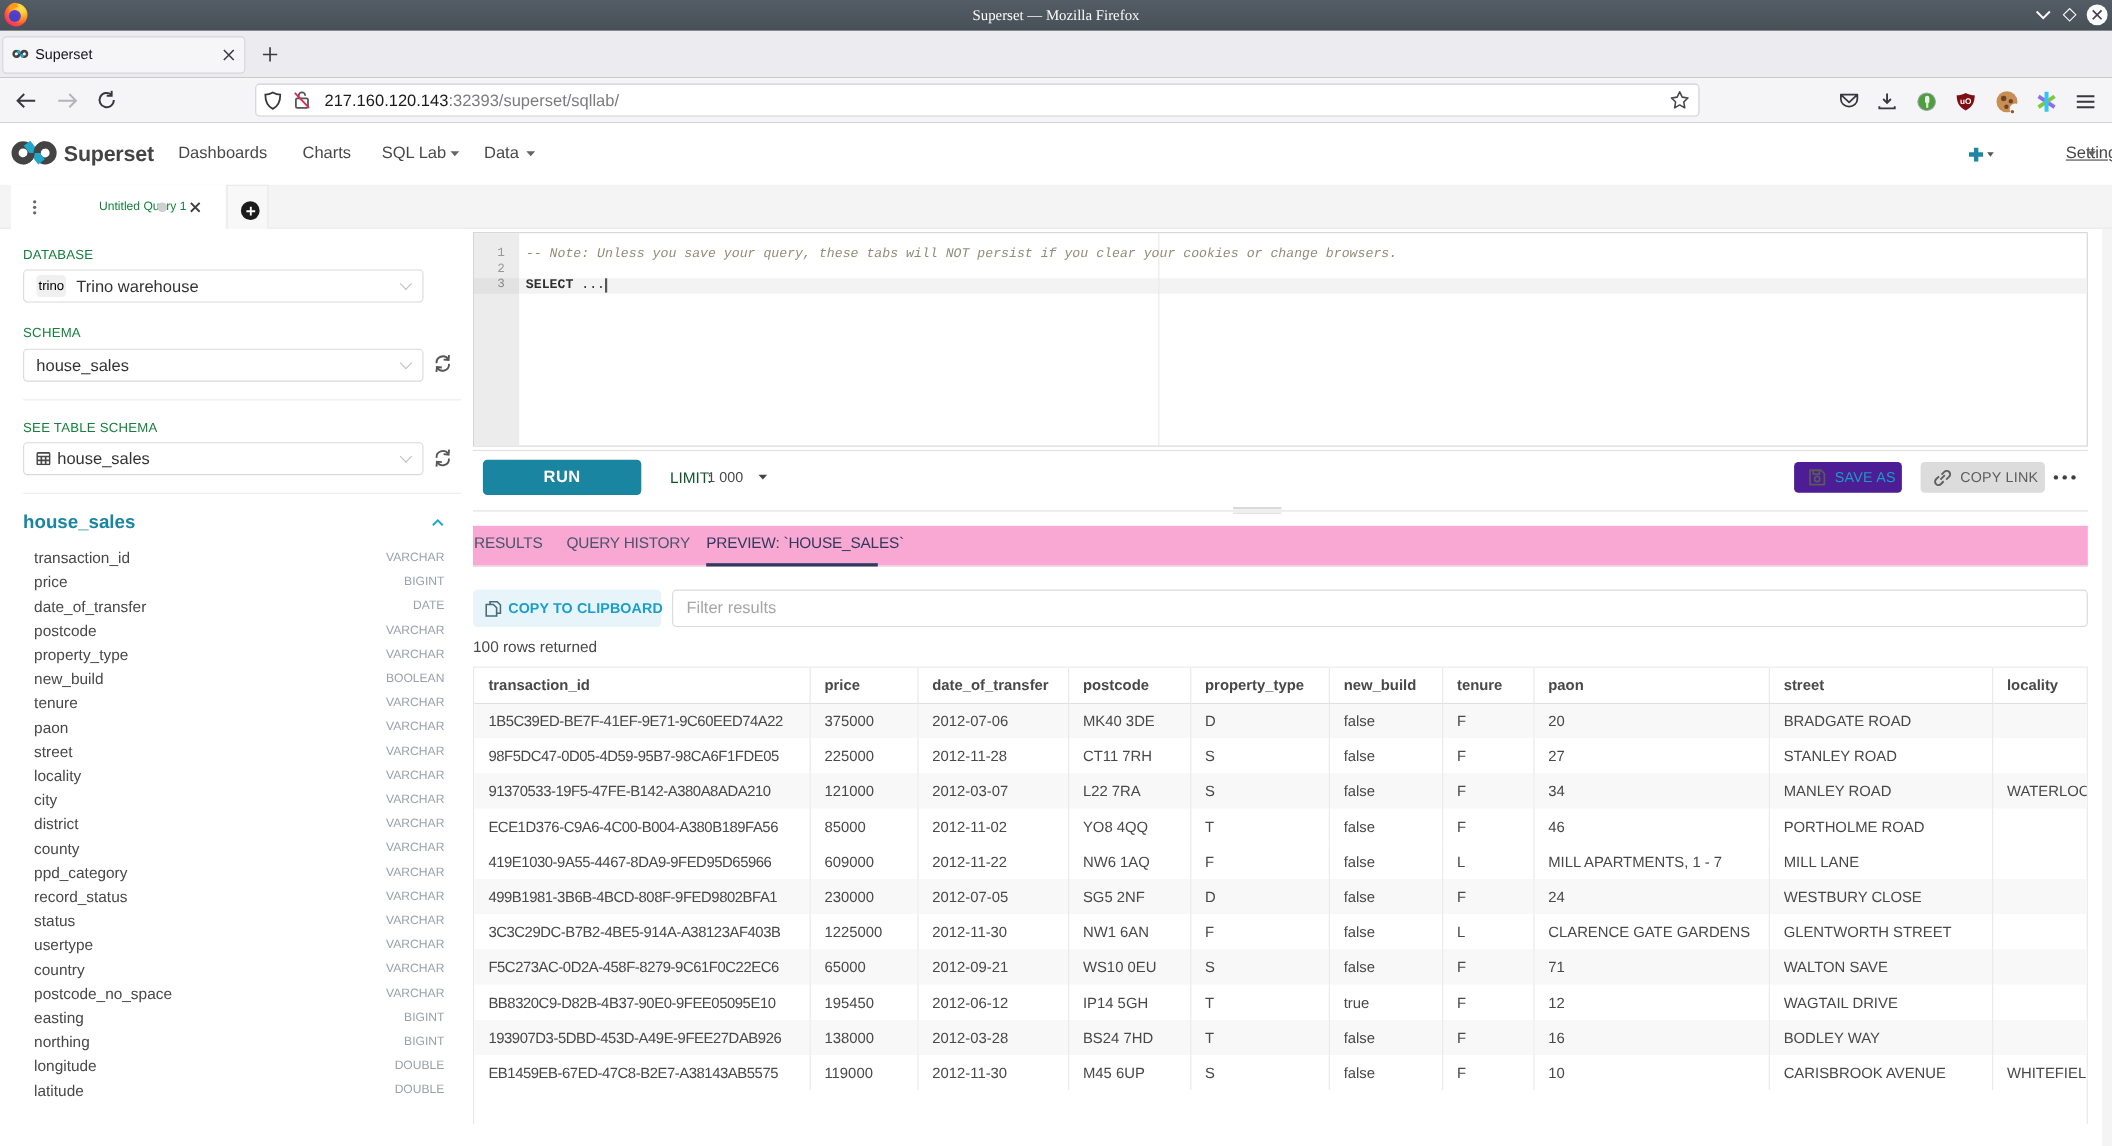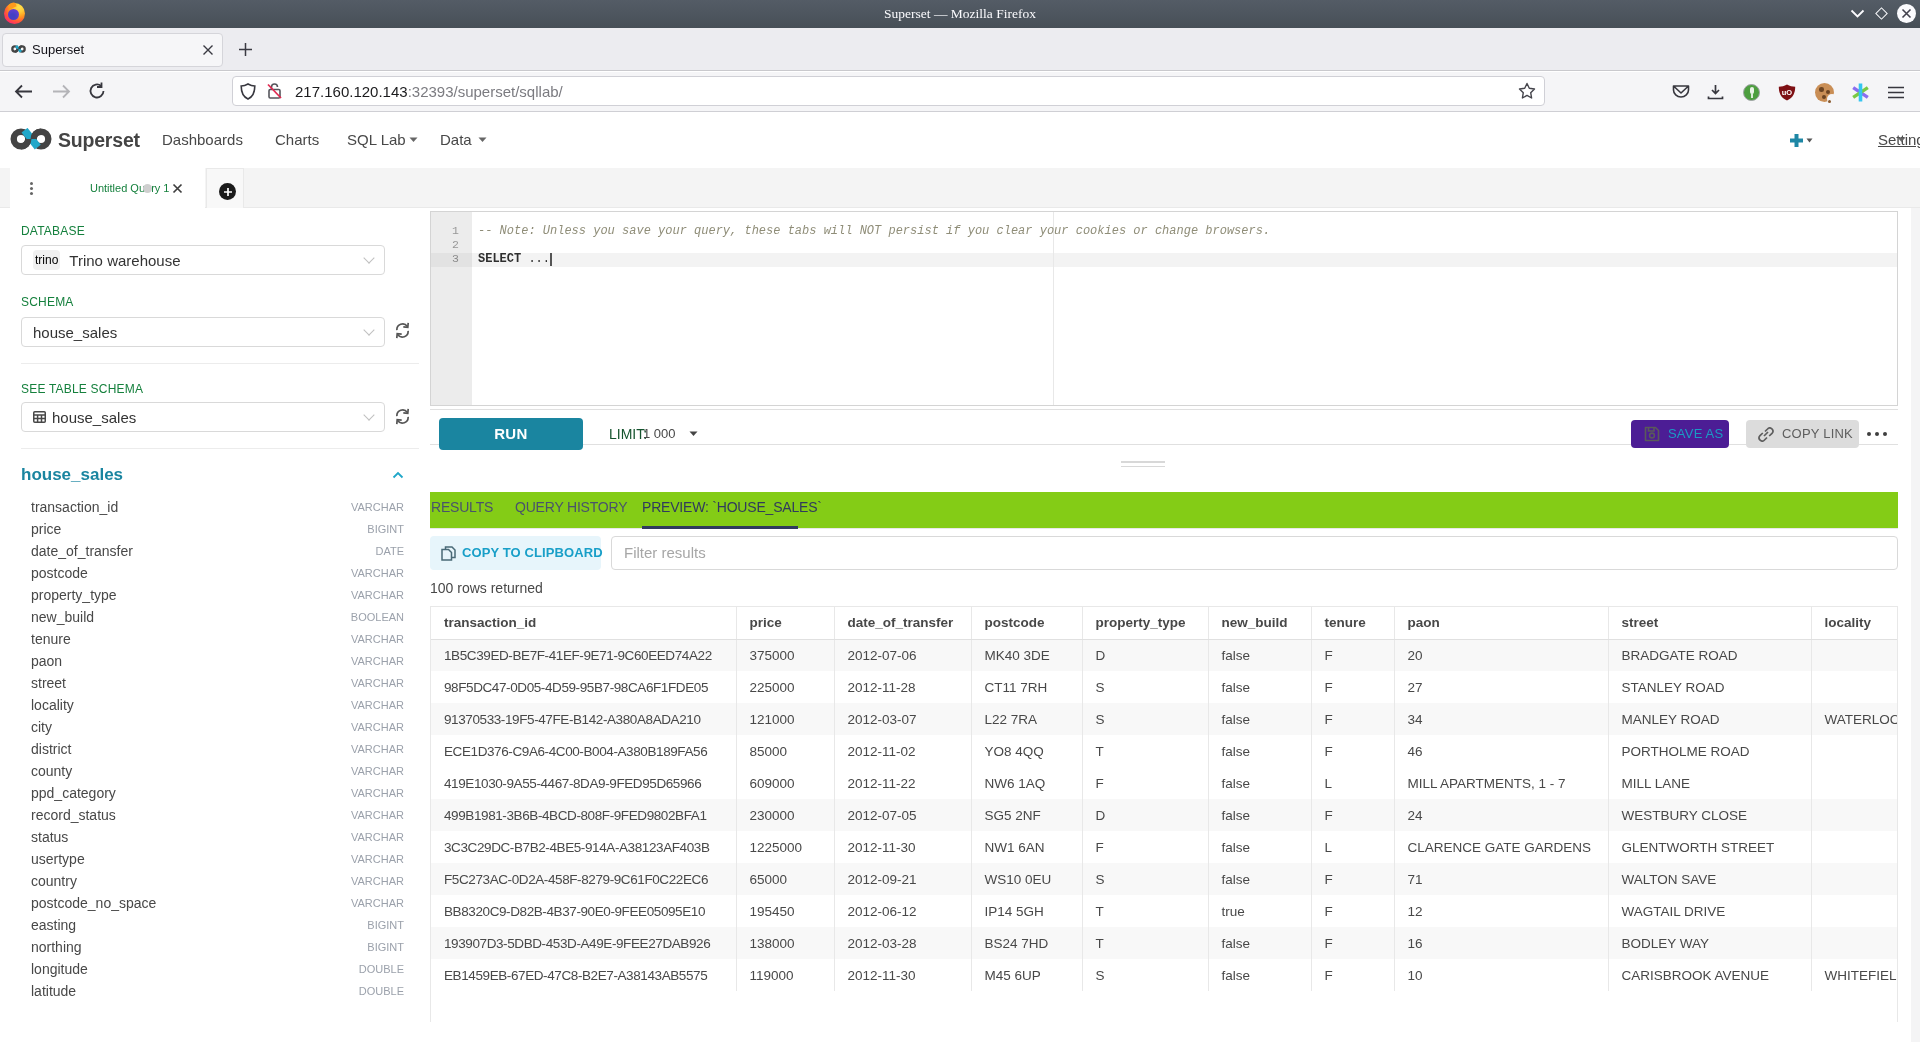--- a/index.html
+++ b/index.html
@@ -46,32 +46,32 @@
   
   #editor { left:430px; top:211px; width:1468px; height:195px; background:#fff;
     border:1px solid #d4d4d4; font-family:"Liberation Mono", monospace; font-size:12px; }
   #gutter { left:0; top:0; width:41px; height:193px; background:#ececec; }
   .lno { position:absolute; left:0; width:28px; text-align:right; height:14px; line-height:14px;
     color:#979797; font-size:11.5px; }
   #printmargin { left:622px; top:0; width:1px; height:193px; background:#e8e8e8; }
   .eline { position:absolute; left:47px; height:14px; line-height:14px; white-space:pre; }
 
   
-  #etoolbar { left:430px; top:409px; width:1468px; height:36px; background:#fff;
+  #etoolbar { left:430px; top:409px; width:1468px; height:56px; background:#fff;
     border-top:1px solid #e0e0e0; border-bottom:1px solid #e0e0e0; }
   #runbtn { left:9px; top:8px; width:144px; height:32px; background:#1a85a0; border-radius:4px;
     color:#fff; font-size:15px; font-weight:bold; text-align:center; line-height:32px; letter-spacing:0.4px; }
   #saveas { left:1201px; top:10px; width:98px; height:28px; background:#4c1d95; border-radius:4px;
     color:#1a9bc4; font-size:13px; line-height:28px; letter-spacing:0.2px; }
   #copylink { left:1316px; top:10px; width:113px; height:28px; background:#dcdcdc; border-radius:4px;
     color:#5e5e5e; font-size:13px; line-height:28px; letter-spacing:0.2px; }
 
   
   .stab { position:absolute; top:0; height:37px; line-height:30px; font-size:14px; color:#49536b; letter-spacing:-0.2px;}
-  #southtabs { left:430px; top:492px; width:1468px; height:37px; border-bottom:1px solid #e8e8e8; background:#84cc16;}
+  #southtabs { left:430px; top:478px; width:1468px; height:37px; border-bottom:1px solid #e8e8e8; background:#f9a8d4;}
   #copyclip { left:430px; top:536px; width:171px; height:34px; background:#e7f5fb; border-radius:4px;
     color:#199fc8; font-size:13px; font-weight:bold; line-height:34px; white-space:nowrap; letter-spacing:0.1px; }
   #filterbox { left:611px; top:536px; width:1287px; height:34px; border:1px solid #d9d9d9; border-radius:4px;
     background:#fff; color:#a6a6a6; font-size:15px; line-height:32px; padding-left:12px; }
 
   
   #rtable { left:430px; top:606px; width:1468px; height:416px; overflow:hidden;
     border:1px solid #e8e8e8; border-bottom:none; }
   table { border-collapse:collapse; table-layout:fixed; width:1490px; font-size:13.5px; color:#484848; }
   td:first-child { letter-spacing:-0.4px; }

